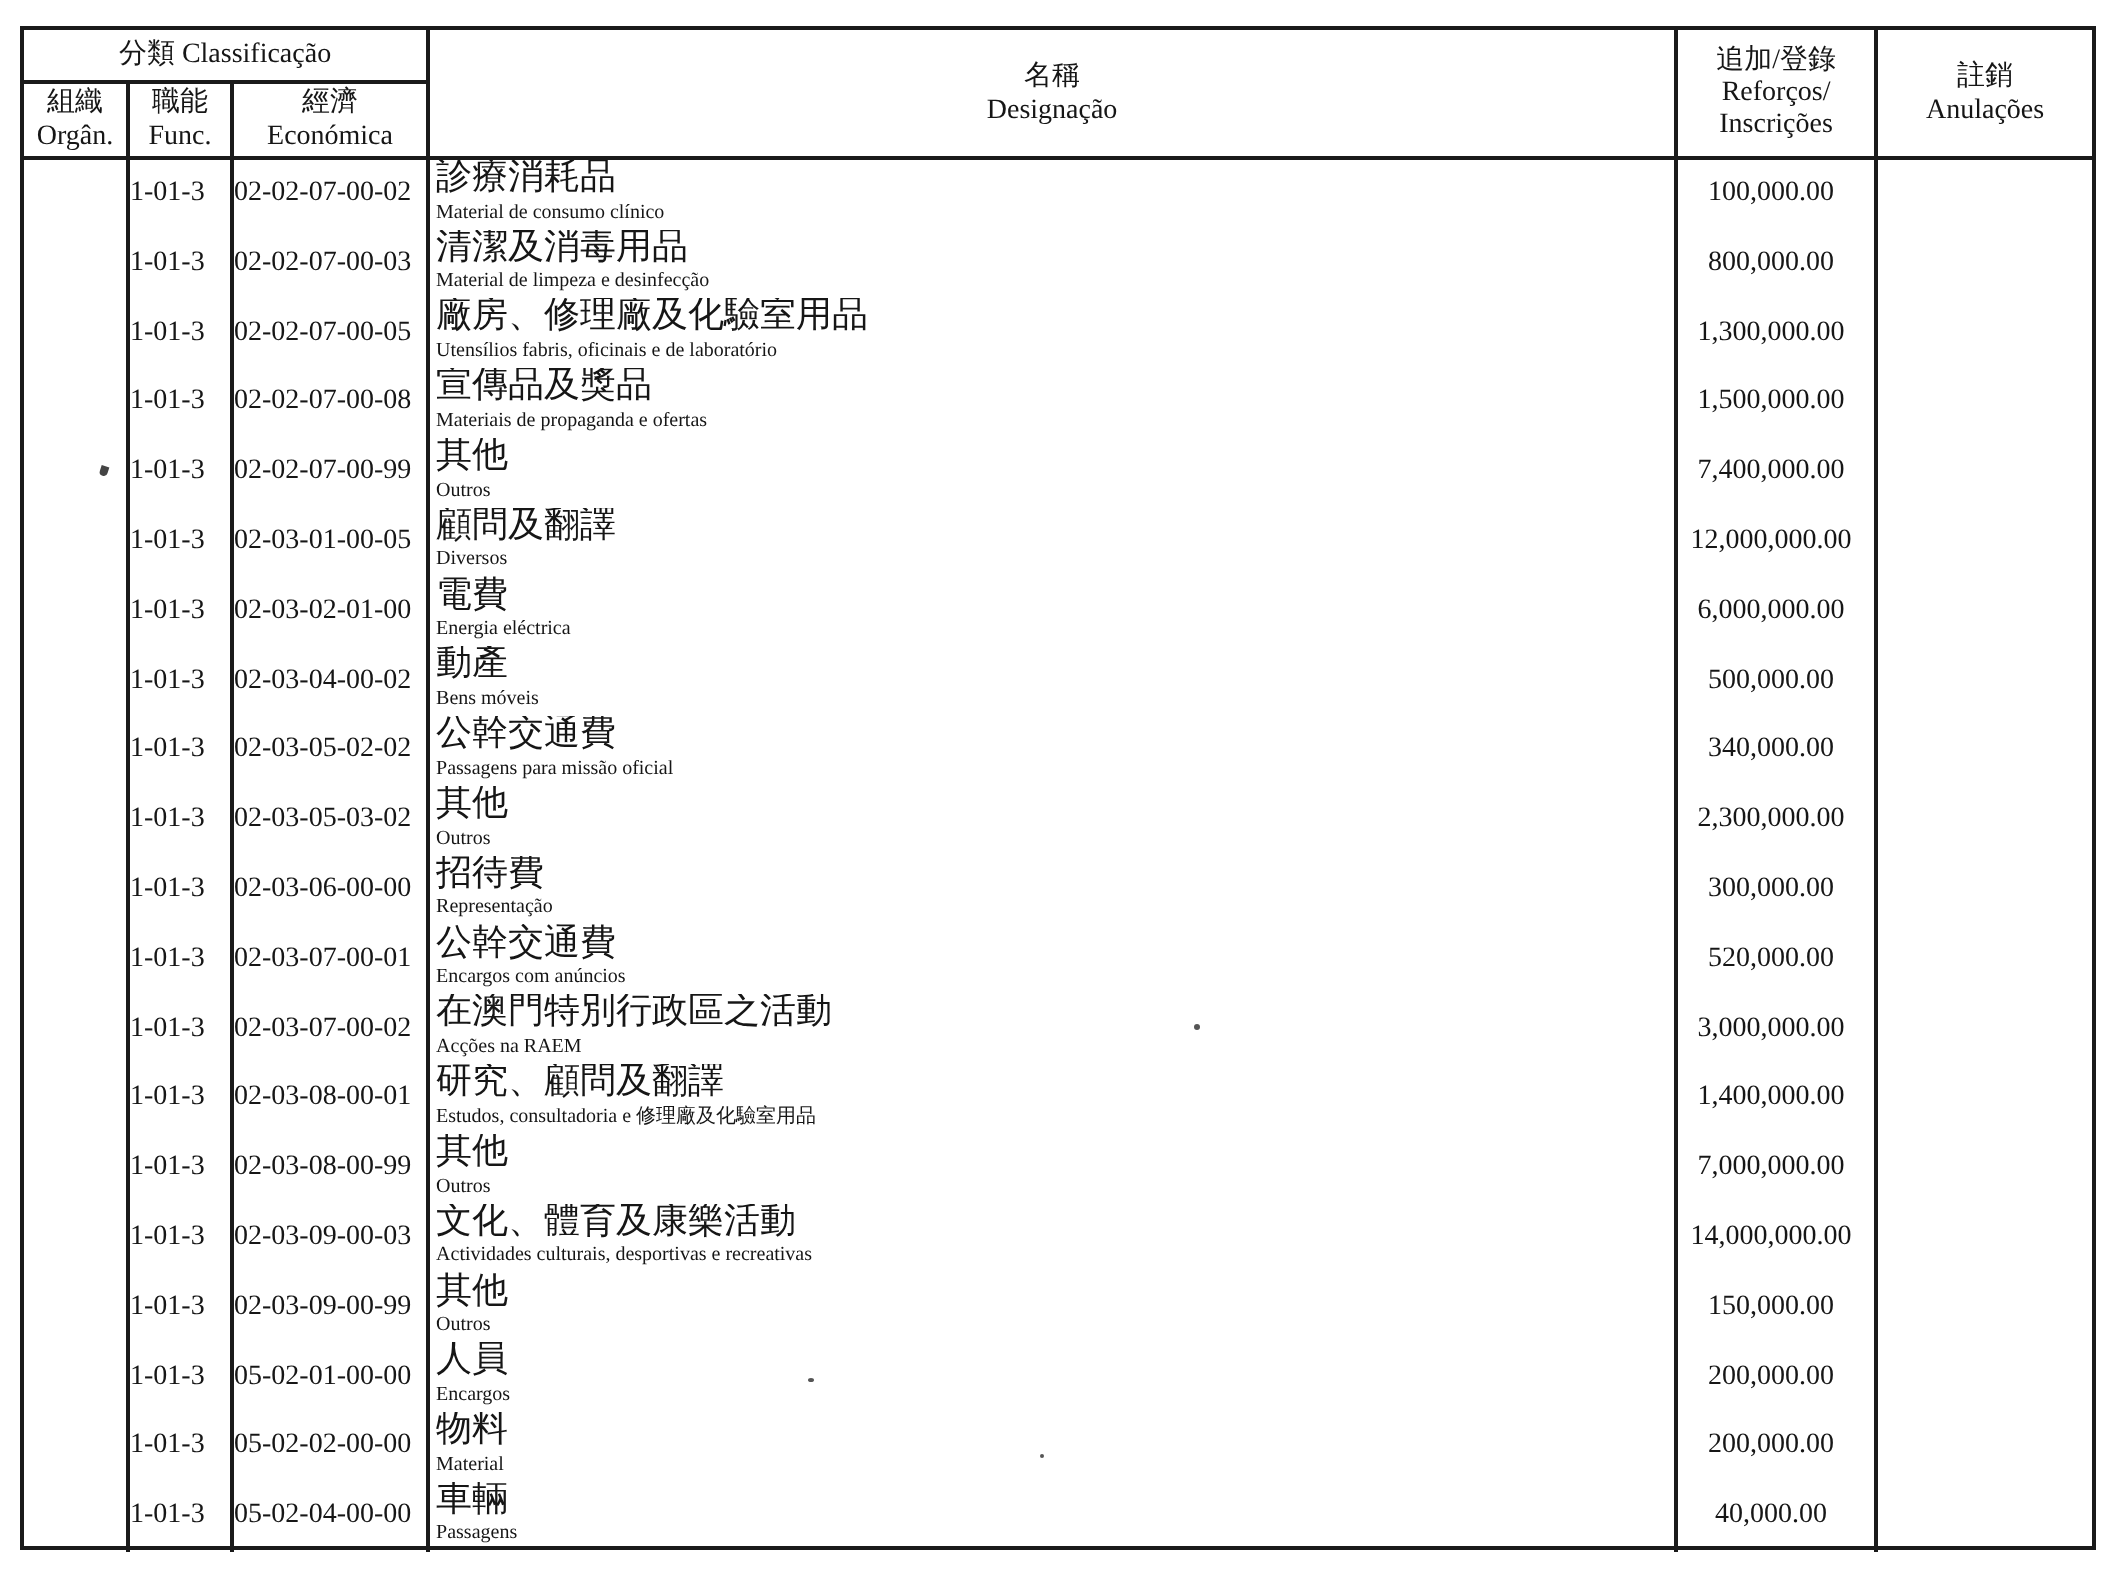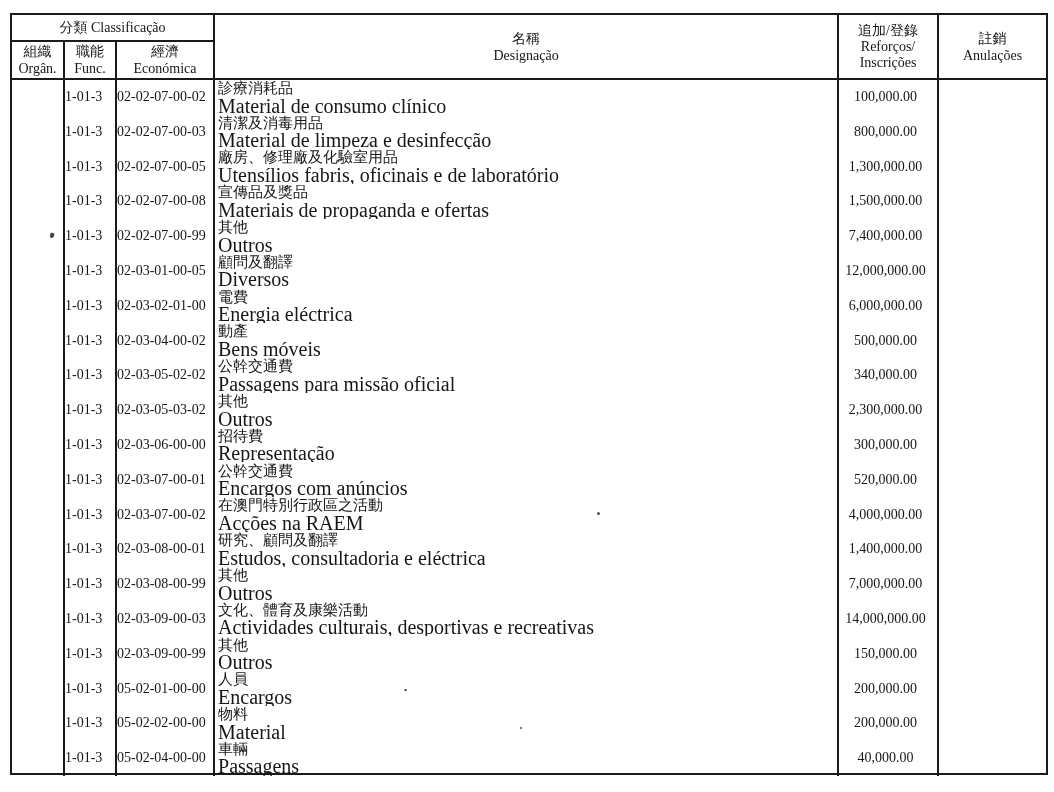--- a/index.html
+++ b/index.html
@@ -44,22 +44,22 @@
   thead th { border-bottom: 2px solid #1a1a1a; text-align: center; vertical-align: middle; }
   thead tr.h-row1 { height: 26px; }
   thead tr.h-row2 { height: 38px; }
   .h-line { display: block; font-size: 14px; line-height: 17px; }
   .h-line-sm { display: block; font-size: 14px; line-height: 16px; font-family: Liberation Serif, serif; }
   
   tbody td { vertical-align: middle; }
   tbody tr { height: 34.8px; }
   .code { text-align: left; font-size: 14px; letter-spacing: 0px; }
   .desig-cell { padding-left: 3px; }
-  .desig-zh { display: block; font-size: 15px; line-height: 17.5px; }
-  .desig-pt { display: block; font-size: 20px; line-height: 17px; }
+  .desig-zh { display: block; font-size: 18px; line-height: 17.5px; }
+  .desig-pt { display: block; font-size: 10px; line-height: 17px; }
   .amount { text-align: center; font-size: 14px; padding-right: 5px; }
   
   .speck {
     position: absolute;
     background: #555;
     border-radius: 50%;
   }
   .speck-comma { width: 4px; height: 5px; background: #444; border-radius: 0 0 3px 3px; transform: rotate(18deg); }
   .speck-dot1 { width: 3px; height: 3px; }
   .speck-dot2 { width: 3px; height: 2px; }
@@ -248,30 +248,30 @@
       <td class="amount"></td>
     </tr>
           <tr>
       <td class="c-organ code"></td>
       <td class="c-func code">1-01-3</td>
       <td class="c-econ code">02-03-07-00-02</td>
       <td class="c-desig desig-cell">
         <span class="desig-zh">在澳門特別行政區之活動</span>
         <span class="desig-pt">Acções na RAEM</span>
       </td>
-      <td class="c-reinf amount">4,000,000.00</td>
+      <td class="c-reinf amount">3,000,000.00</td>
       <td class="amount"></td>
     </tr>
           <tr>
       <td class="c-organ code"></td>
       <td class="c-func code">1-01-3</td>
       <td class="c-econ code">02-03-08-00-01</td>
       <td class="c-desig desig-cell">
         <span class="desig-zh">研究、顧問及翻譯</span>
-        <span class="desig-pt">Estudos, consultadoria e eléctrica</span>
+        <span class="desig-pt">Estudos, consultadoria e 修理廠及化驗室用品</span>
       </td>
       <td class="c-reinf amount">1,400,000.00</td>
       <td class="amount"></td>
     </tr>
           <tr>
       <td class="c-organ code"></td>
       <td class="c-func code">1-01-3</td>
       <td class="c-econ code">02-03-08-00-99</td>
       <td class="c-desig desig-cell">
         <span class="desig-zh">其他</span>

